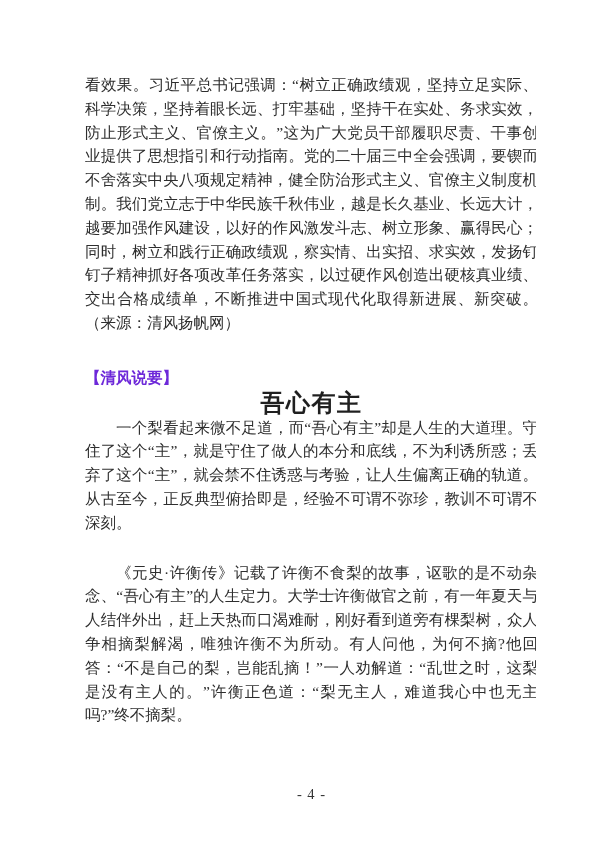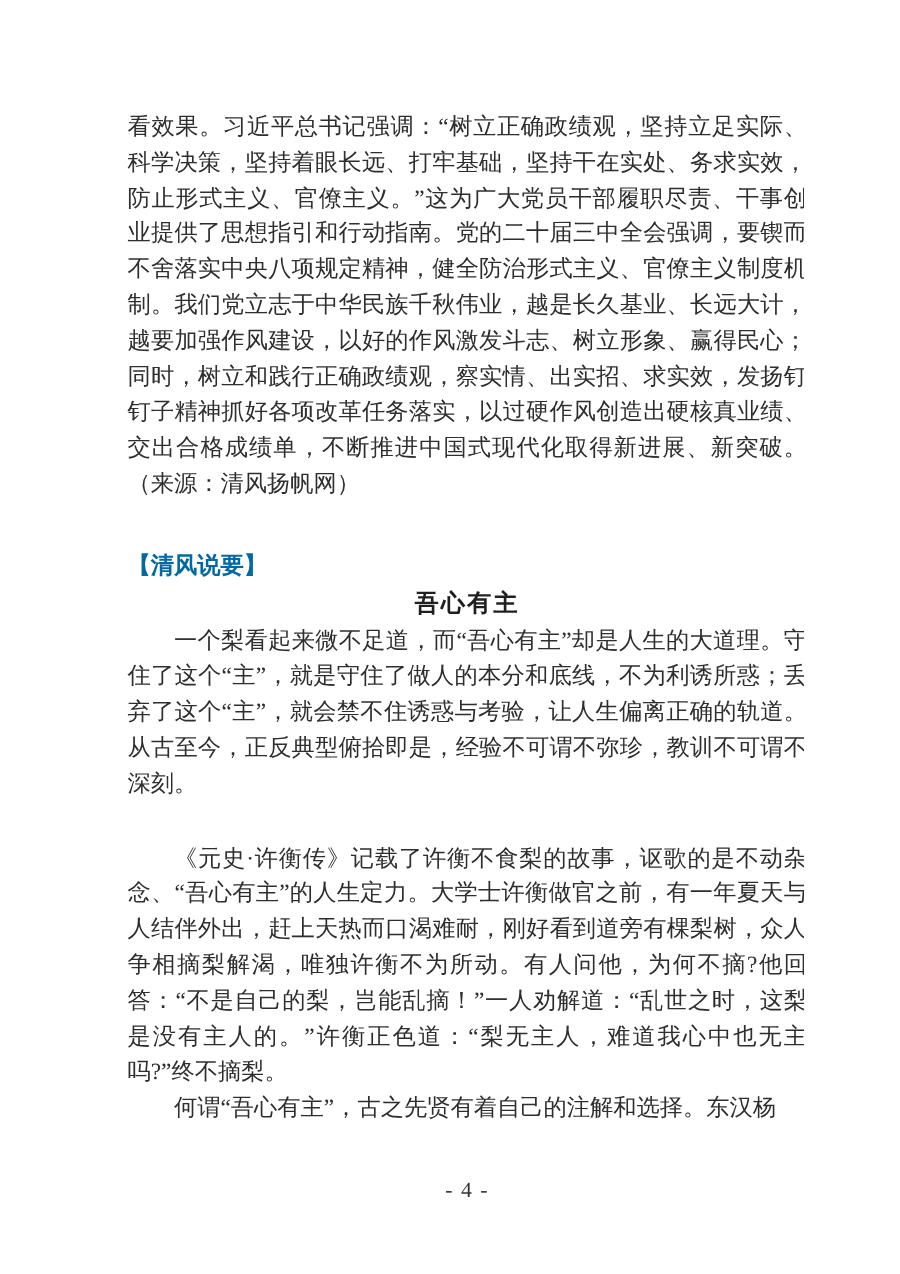--- a/index.html
+++ b/index.html
@@ -31,26 +31,26 @@
     text-justify: inter-character;
   }
   .text-block p {
     margin: 0;
   }
   .para-indent {
     text-indent: 2em;
   }
   .section-header {
     font-weight: bold;
-    color: #0369a1;
+    color: #6d28d9;
     margin-top: 31px !important;
     text-align: left;
   }
   .article-title {
-    font-size: 16px;
+    font-size: 24px;
     font-weight: bold;
     color: #1f1f1f;
     text-align: center;
     line-height: 26px;
     letter-spacing: 1.5px;
     margin: 22px 0 0 0;
   }
   .para-story {
     margin-top: 26px !important;
   }
@@ -68,16 +68,15 @@
 </head>
 <body>
 
 <div class="page">
   <div class="text-block">
     <p>看效果。习近平总书记强调：“树立正确政绩观，坚持立足实际、科学决策，坚持着眼长远、打牢基础，坚持干在实处、务求实效，防止形式主义、官僚主义。”这为广大党员干部履职尽责、干事创业提供了思想指引和行动指南。党的二十届三中全会强调，要锲而不舍落实中央八项规定精神，健全防治形式主义、官僚主义制度机制。我们党立志于中华民族千秋伟业，越是长久基业、长远大计，越要加强作风建设，以好的作风激发斗志、树立形象、赢得民心；同时，树立和践行正确政绩观，察实情、出实招、求实效，发扬钉钉子精神抓好各项改革任务落实，以过硬作风创造出硬核真业绩、交出合格成绩单，不断推进中国式现代化取得新进展、新突破。（来源：清风扬帆网）</p>
     <p class="section-header">【清风说要】</p>
     <p class="article-title">吾心有主</p>
     <p class="para-indent">一个梨看起来微不足道，而“吾心有主”却是人生的大道理。守住了这个“主”，就是守住了做人的本分和底线，不为利诱所惑；丢弃了这个“主”，就会禁不住诱惑与考验，让人生偏离正确的轨道。从古至今，正反典型俯拾即是，经验不可谓不弥珍，教训不可谓不深刻。</p>
     <p class="para-indent para-story">《元史·许衡传》记载了许衡不食梨的故事，讴歌的是不动杂念、“吾心有主”的人生定力。大学士许衡做官之前，有一年夏天与人结伴外出，赶上天热而口渴难耐，刚好看到道旁有棵梨树，众人争相摘梨解渴，唯独许衡不为所动。有人问他，为何不摘?他回答：“不是自己的梨，岂能乱摘！”一人劝解道：“乱世之时，这梨是没有主人的。”许衡正色道：“梨无主人，难道我心中也无主吗?”终不摘梨。</p>
-    <p class="para-indent">何谓“吾心有主”，古之先贤有着自己的注解和选择。东汉杨</p>
   </div>
   <div class="page-number">- 4 -</div>
 </div>
 
 </body></html>

